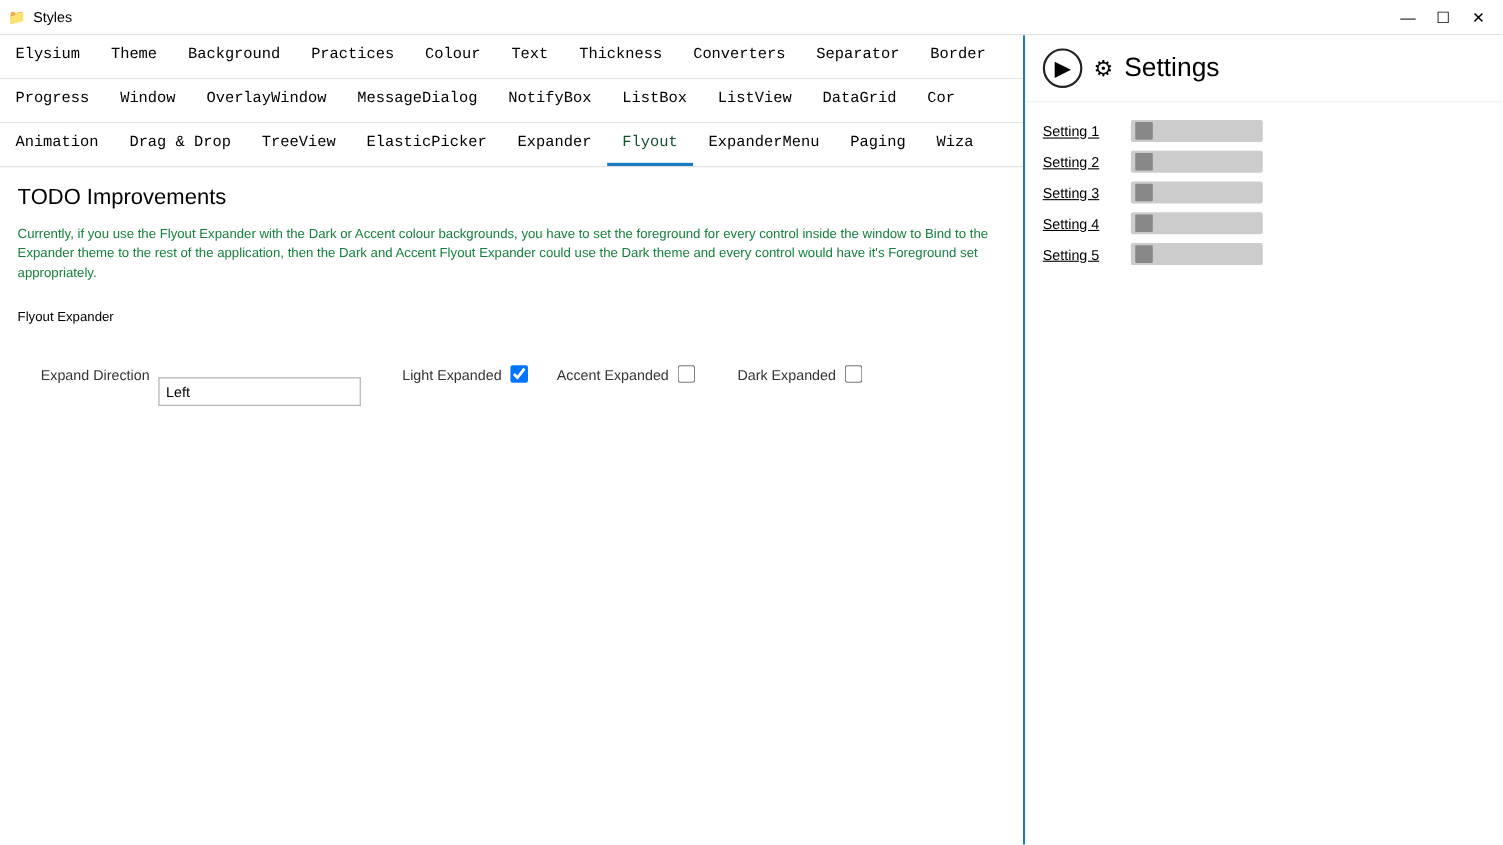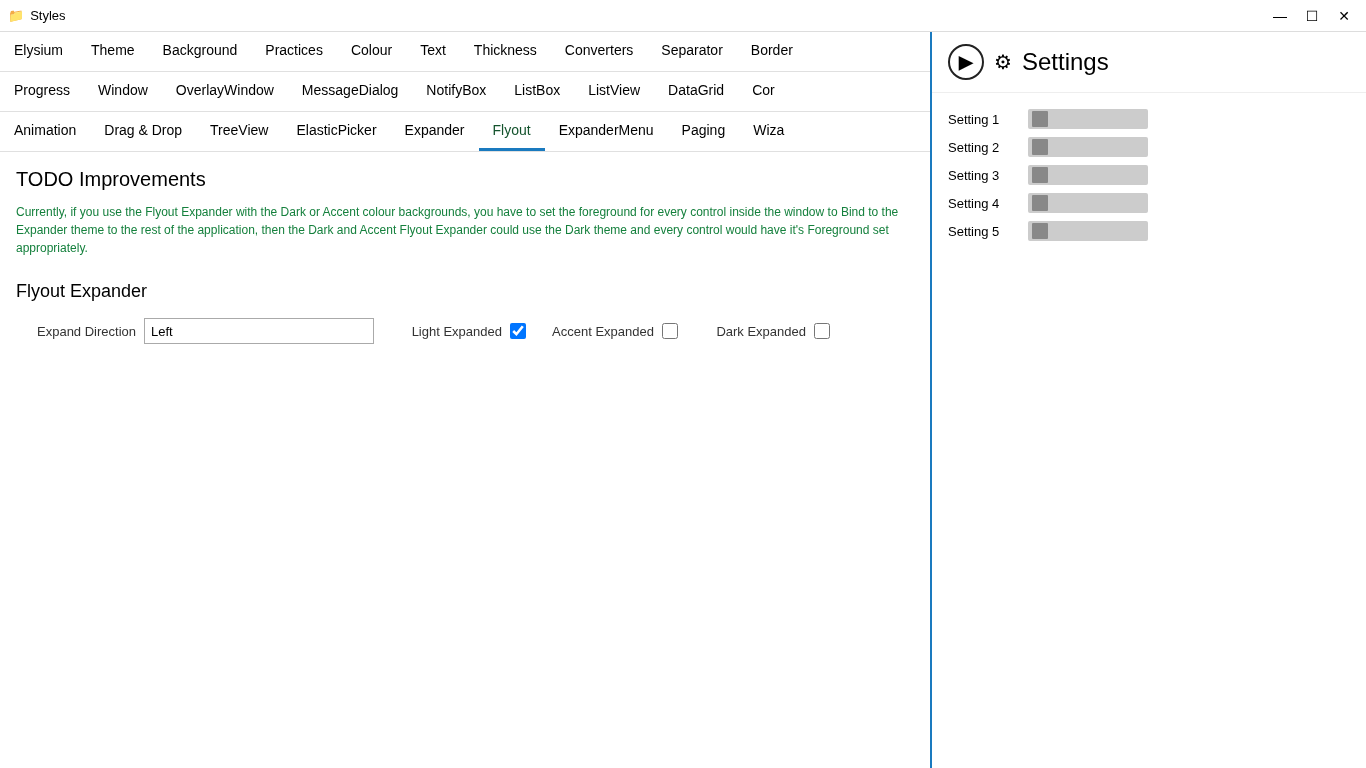--- a/index.html
+++ b/index.html
@@ -18,51 +18,51 @@
     
     .app-body { display: flex; flex: 1; overflow: hidden; }
 
     
     .left-panel { flex: 1; display: flex; flex-direction: column; overflow: hidden; border-right: 2px solid #1a7abf; }
 
     
     .nav-row { display: flex; align-items: center; border-bottom: 1px solid #e0e0e0; background: #fff; flex-shrink: 0; overflow: hidden; }
     .nav-item {
       padding: 10px 14px; cursor: pointer; white-space: nowrap; font-size: 14px; color: #000;
-      border-bottom: 3px solid transparent; flex-shrink: 0;
+      border-bottom: 3px solid transparent; flex-shrink: 0; font-family: Liberation Mono, monospace;
     }
     .nav-item.active { border-bottom: 3px solid #1a7abf; color: #14532d; }
 
     
     .content-area { flex: 1; overflow-y: auto; padding: 16px 16px; }
     .content-title { font-size: 20px; font-weight: 300; margin-bottom: 12px; }
     .content-description { font-size: 12px; color: #15803d; line-height: 1.5; margin-bottom: 24px; max-width: 900px; }
-    .section-title { font-size: 18px; font-weight: 300; margin-bottom: 16px; }
+    .section-title { font-size: 12px; font-weight: 300; margin-bottom: 16px; }
 
     
     .form-section { display: flex; flex-direction: row; gap: 8px; max-width: 900px; }
     .form-row { display: flex; align-items: center; justify-content: flex-end; gap: 8px; margin-bottom: 2px; }
     .form-label { font-size: 13px; color: #333; text-align: right; min-width: 120px; }
     .form-input-text {
-      width: 230px; height: 26px; border: 1px solid #aaa; padding: 2px 6px; font-size: 13px; background: #fff;
+      width: 184px; height: 26px; border: 1px solid #aaa; padding: 2px 6px; font-size: 13px; background: #fff; margin-top: 32px;
     }
     .form-checkbox { width: 16px; height: 16px; cursor: pointer; }
 
     
     .right-panel { width: 434px; flex-shrink: 0; background: #fff; display: flex; flex-direction: column; }
     .right-header { display: flex; align-items: center; padding: 12px 16px; border-bottom: 1px solid #eee; gap: 10px; }
     .right-header-title { font-size: 24px; font-weight: 300; }
     .circle-btn {
       width: 36px; height: 36px; border-radius: 50%; border: 2px solid #222; display: flex; align-items: center;
       justify-content: center; cursor: pointer; background: transparent; font-size: 18px; font-weight: bold;
     }
     .gear-icon { font-size: 20px; }
 
     .settings-list { padding: 16px; display: flex; flex-direction: column; gap: 8px; }
-    .setting-row { display: flex; align-items: center; gap: 10px; }
+    .setting-row { display: flex; align-items: center; gap: 10px; text-decoration: underline; }
     .setting-label { font-size: 13px; min-width: 70px; }
     .setting-slider {
       width: 120px; height: 20px; background: #ccc; border-radius: 2px; position: relative; cursor: pointer;
     }
     .setting-slider-thumb {
       width: 16px; height: 16px; background: #888; border-radius: 1px; position: absolute;
       top: 2px; left: 4px;
     }
   </style>
 </head>

